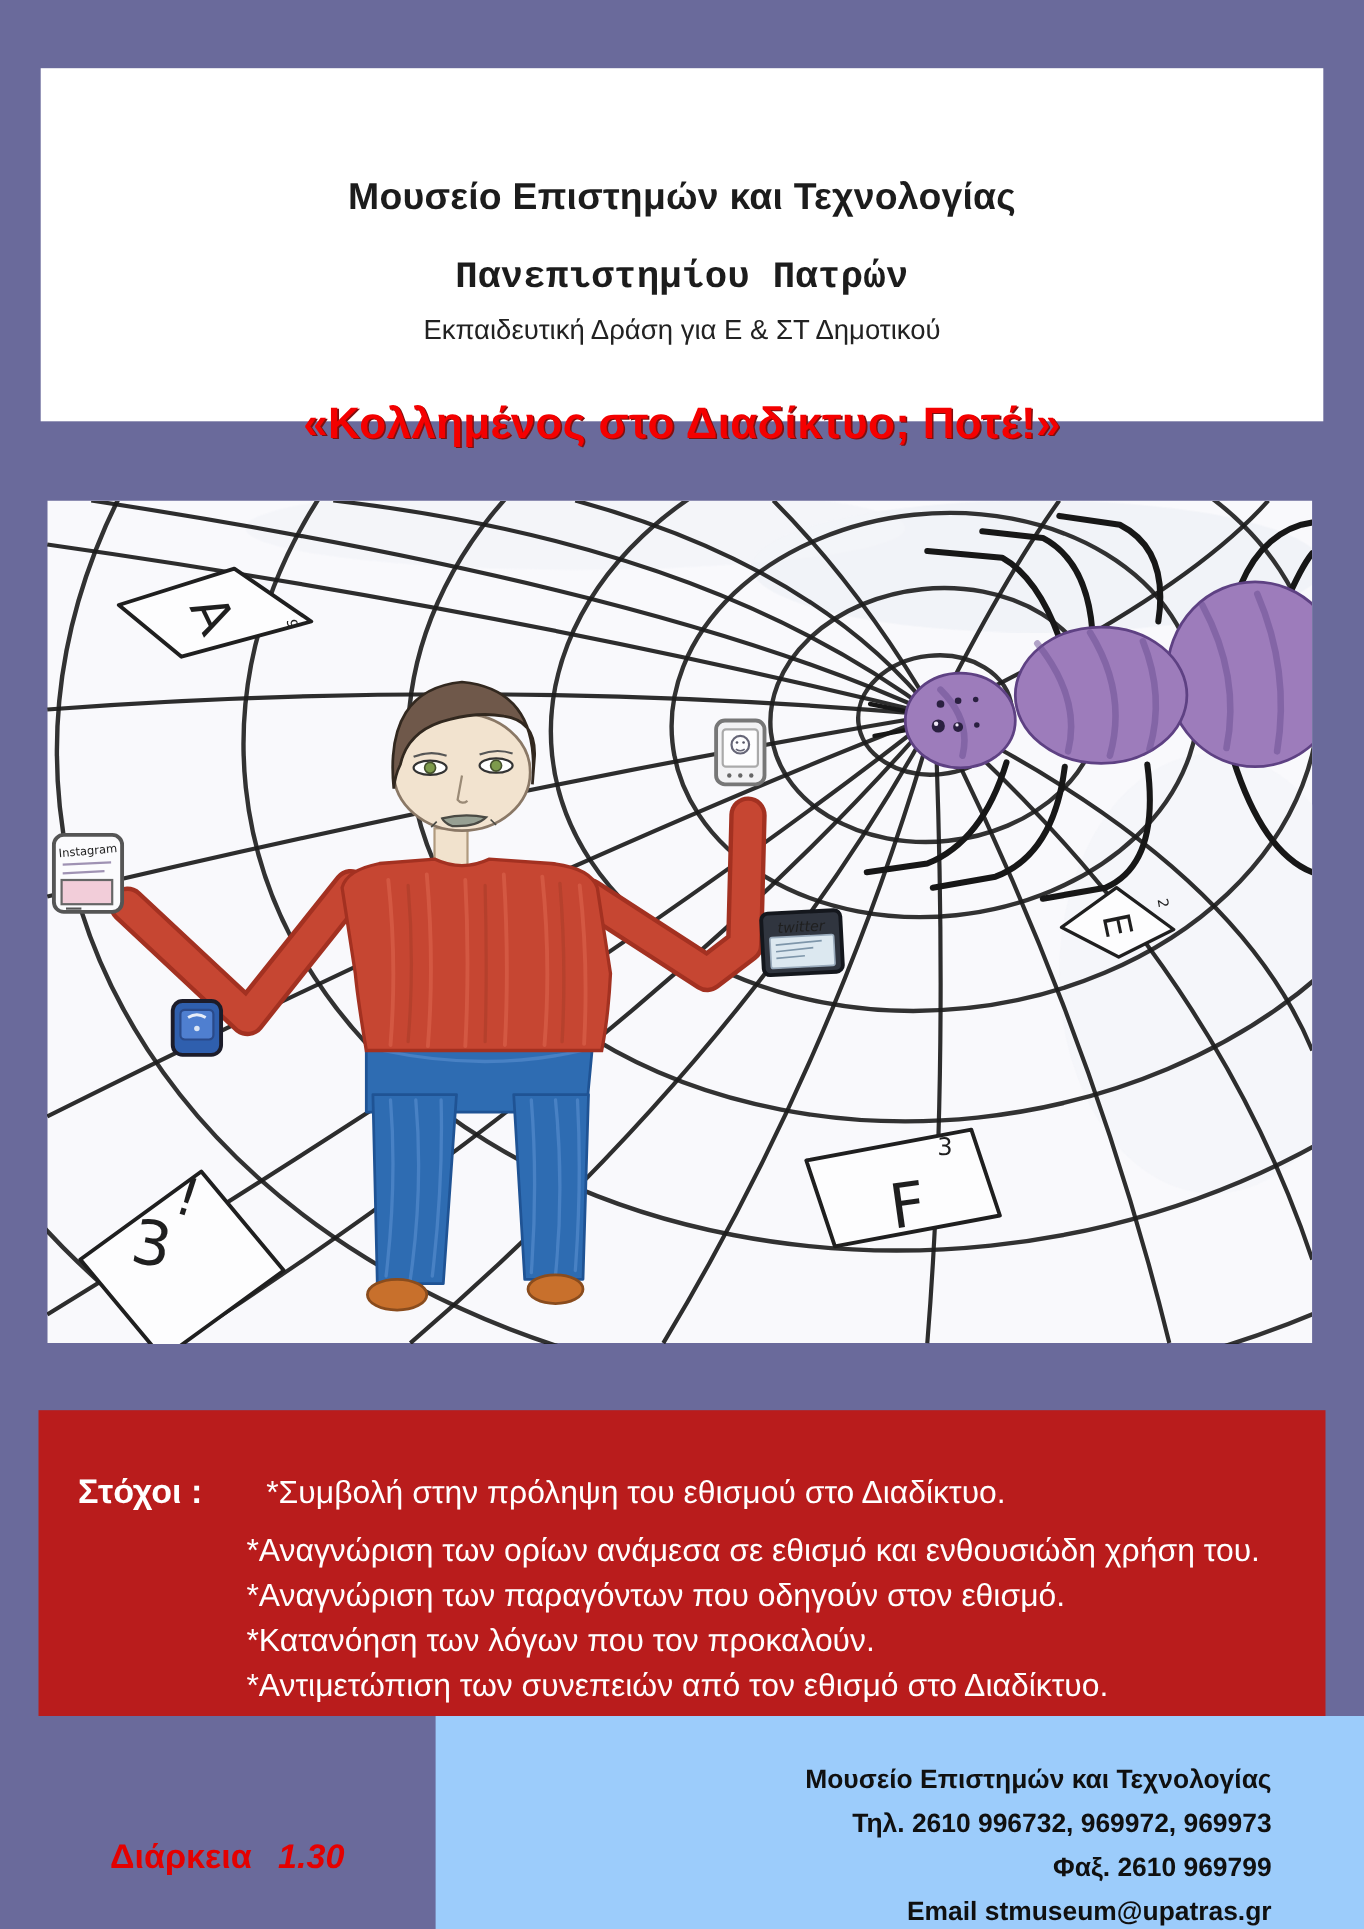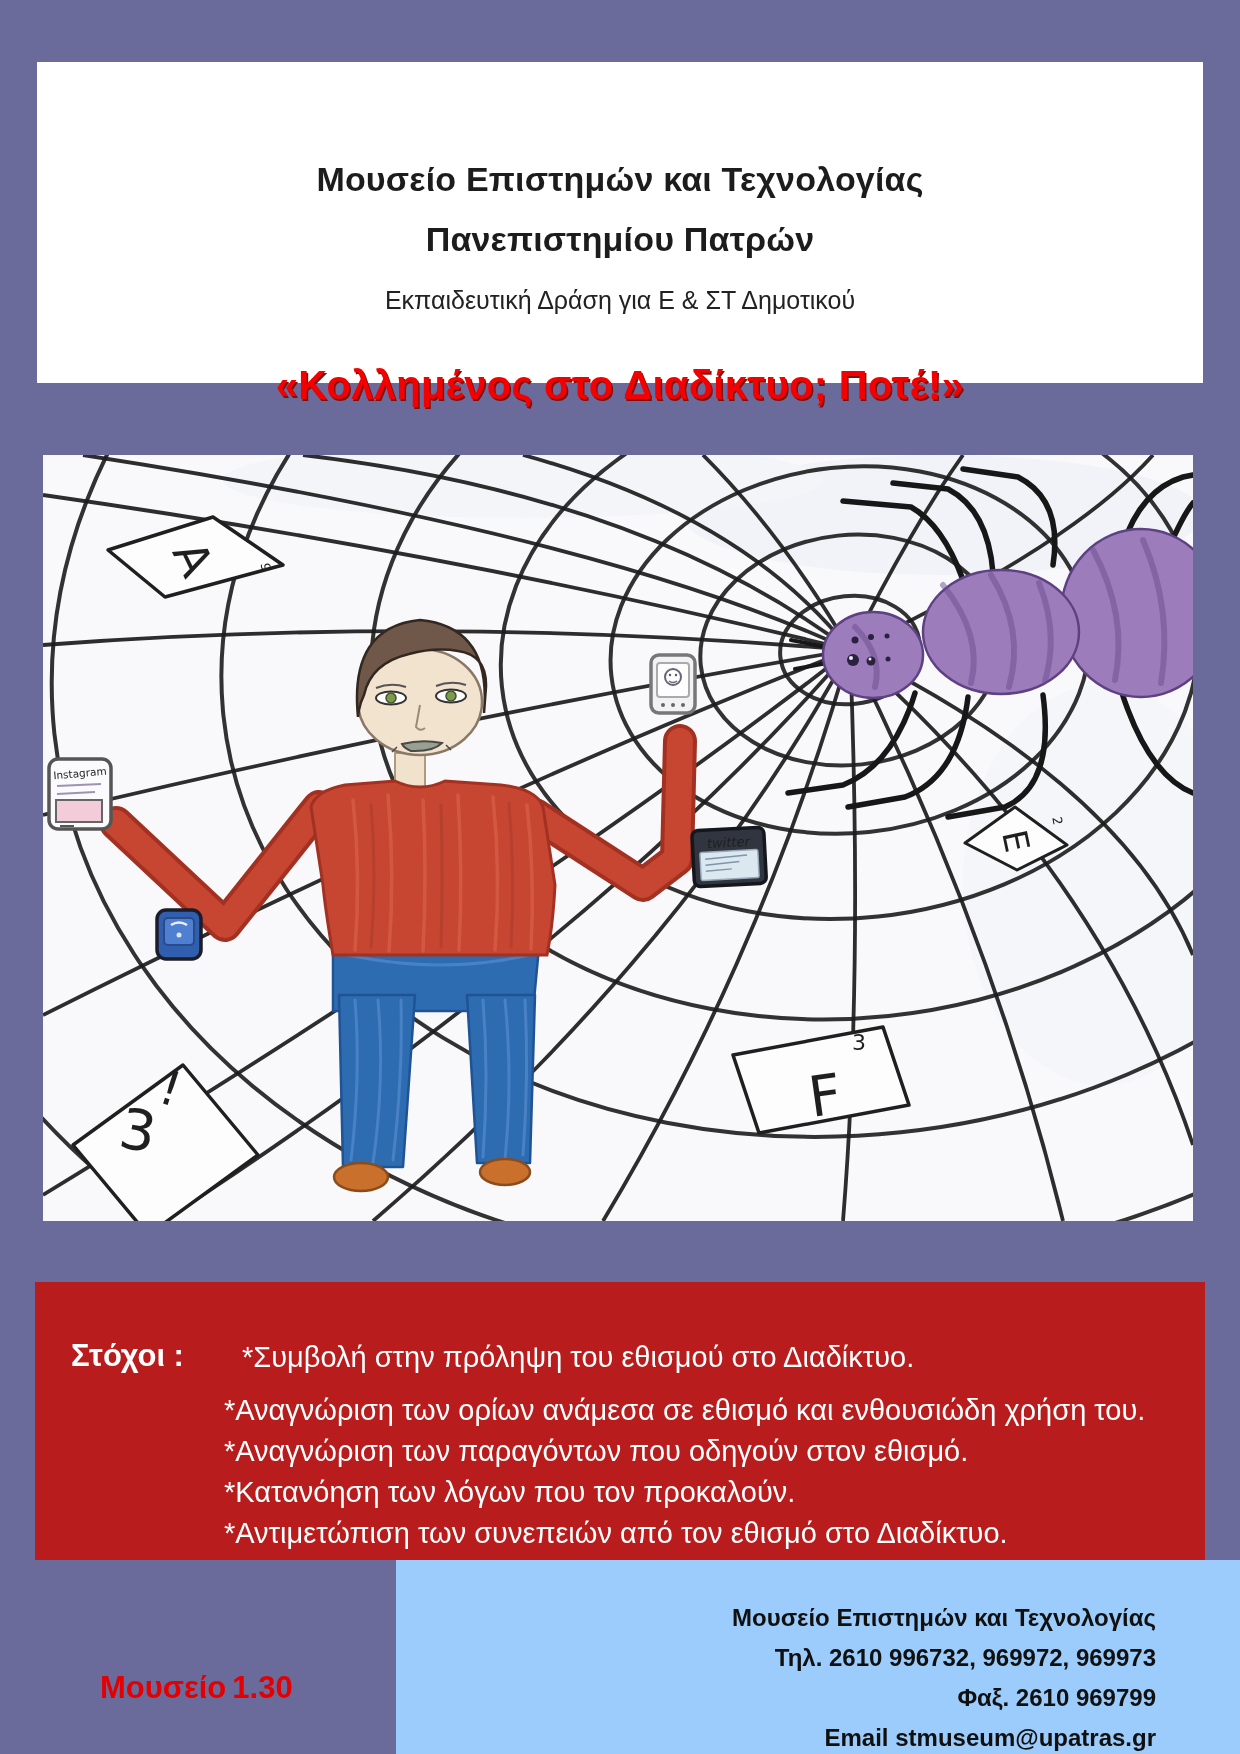--- a/index.html
+++ b/index.html
@@ -11,21 +11,21 @@
   }
   .poster{position:absolute;left:0;top:0;width:1009px;height:1754px;}
 
   
   .header-box{
     position:absolute;left:37px;top:62px;width:1166px;height:321px;
     background:#ffffff;text-align:center;
   }
   .h-line{position:absolute;left:0;width:100%;font-weight:bold;color:#1c1c1c;font-size:34px;letter-spacing:.2px;}
   .h-line1{top:98px;}
-  .h-line2{top:158px;}
+  .h-line2{top:172px;font-family:Liberation Mono, monospace;}
   .h-sub{position:absolute;left:0;top:224px;width:100%;font-size:25px;color:#222;text-align:center;}
   .h-title{
     position:absolute;left:0;top:301px;width:100%;
     font-size:40px;font-weight:bold;color:#f40000;
     text-shadow:1.5px 1.5px 0 #7e0f0f;letter-spacing:.3px;
   }
 
   
   .art{position:absolute;left:43px;top:455px;width:1150px;height:766px;}
   .art svg{display:block;}
@@ -42,21 +42,21 @@
   .obj-i1{top:112px;text-align:right;}
   .obj-i2{top:153px;}
   .obj-i3{top:194px;}
   .obj-i4{top:235px;}
 
   
   .duration{
     position:absolute;left:100px;top:1670px;
     font-size:31px;font-weight:bold;color:#e40000;white-space:nowrap;
   }
-  .duration .val{margin-left:6px;}
+  .duration .val{margin-left:24px;font-style:italic;}
   .contact-box{
     position:absolute;left:396px;top:1560px;width:844px;height:194px;
     background:#9cccfb;
   }
   .contact-inner{
     position:absolute;right:84px;top:38px;text-align:right;
     font-weight:bold;color:#101010;font-size:24px;line-height:40px;white-space:nowrap;
   }
 </style>
 </head>
@@ -276,21 +276,21 @@
   <div class="obj-box">
     <div class="obj-label">Στόχοι :</div>
     <div class="obj-item obj-i0">*Συμβολή στην πρόληψη του εθισμού στο Διαδίκτυο.</div>
     <div class="obj-item obj-i1">*Αναγνώριση των ορίων ανάμεσα σε εθισμό και ενθουσιώδη χρήση του.</div>
     <div class="obj-item obj-i3">*Κατανόηση των λόγων που τον προκαλούν.</div>
     <div class="obj-item obj-i2">*Αναγνώριση των παραγόντων που οδηγούν στον εθισμό.</div>
     <div class="obj-item obj-i4">*Αντιμετώπιση των συνεπειών από τον εθισμό στο Διαδίκτυο.</div>
   </div>
 
   <div class="duration">
-    <span>Μουσείο</span><span class="val">1.30</span>
+    <span>Διάρκεια</span><span class="val">1.30</span>
   </div>
 
   <div class="contact-box">
     <div class="contact-inner">
       <div>Μουσείο Επιστημών και Τεχνολογίας</div>
       <div>Τηλ. 2610 996732, 969972, 969973</div>
       <div>Φαξ. 2610 969799</div>
       <div>Email stmuseum@upatras.gr</div>
     </div>
   </div>

